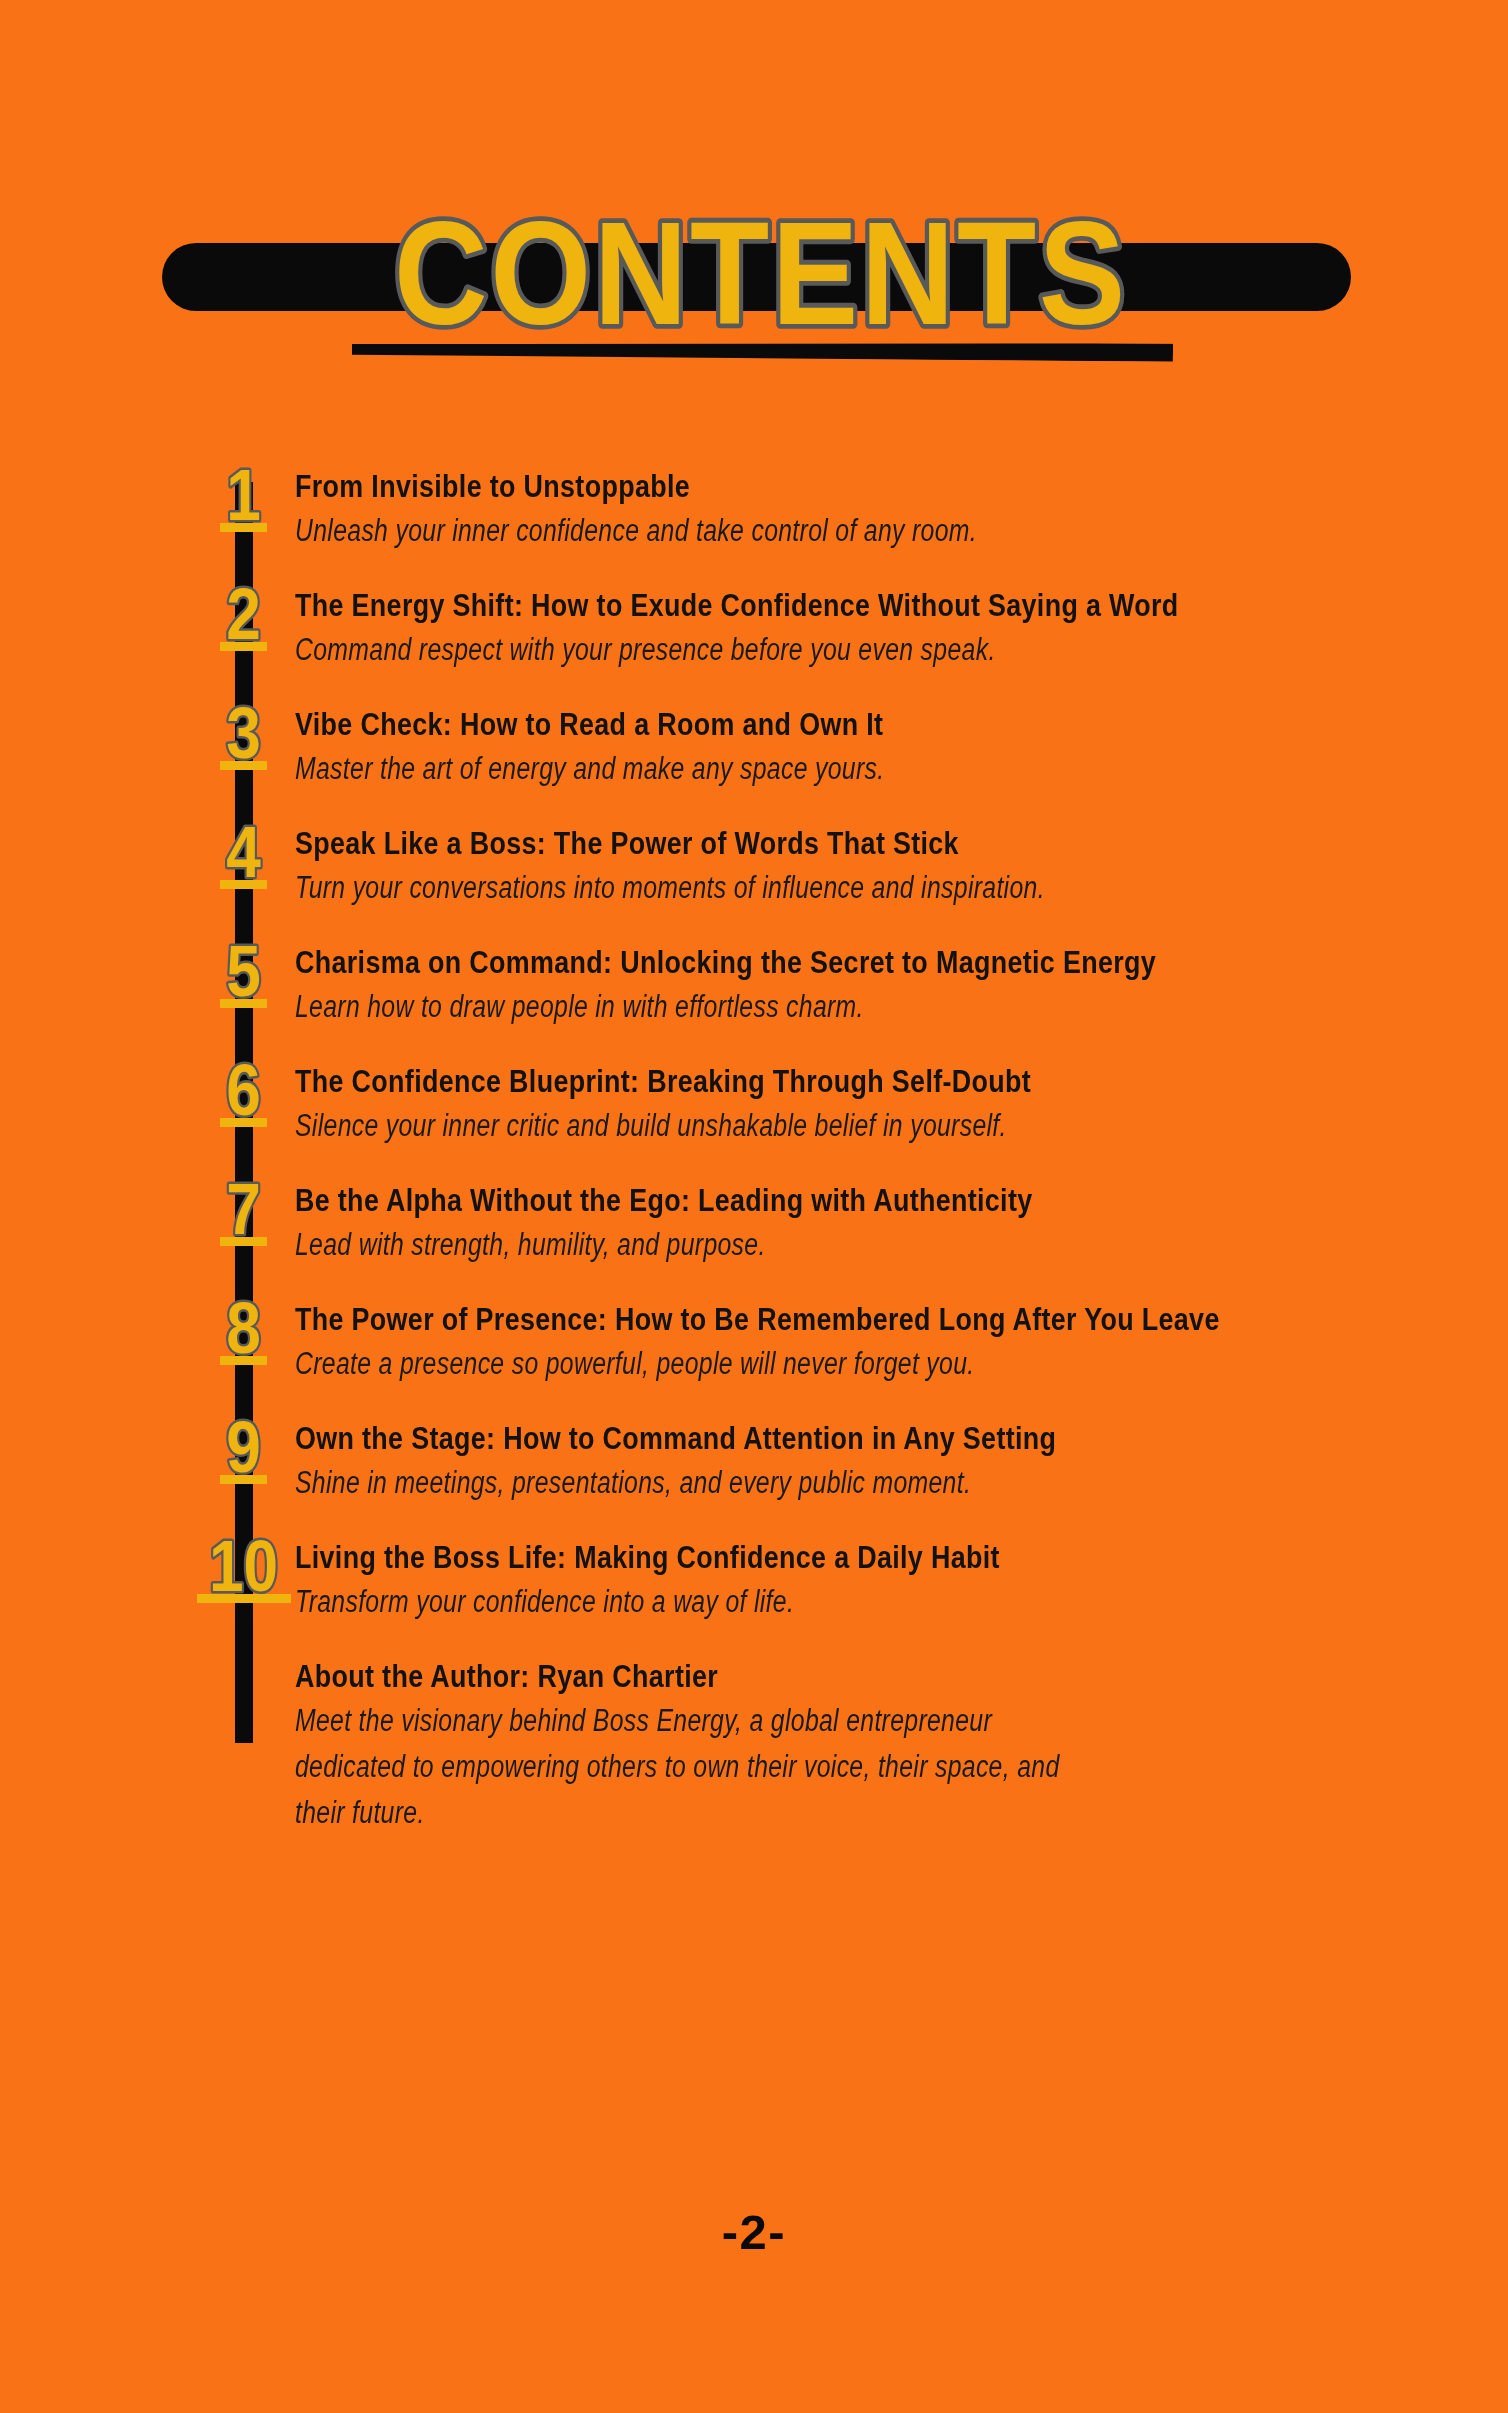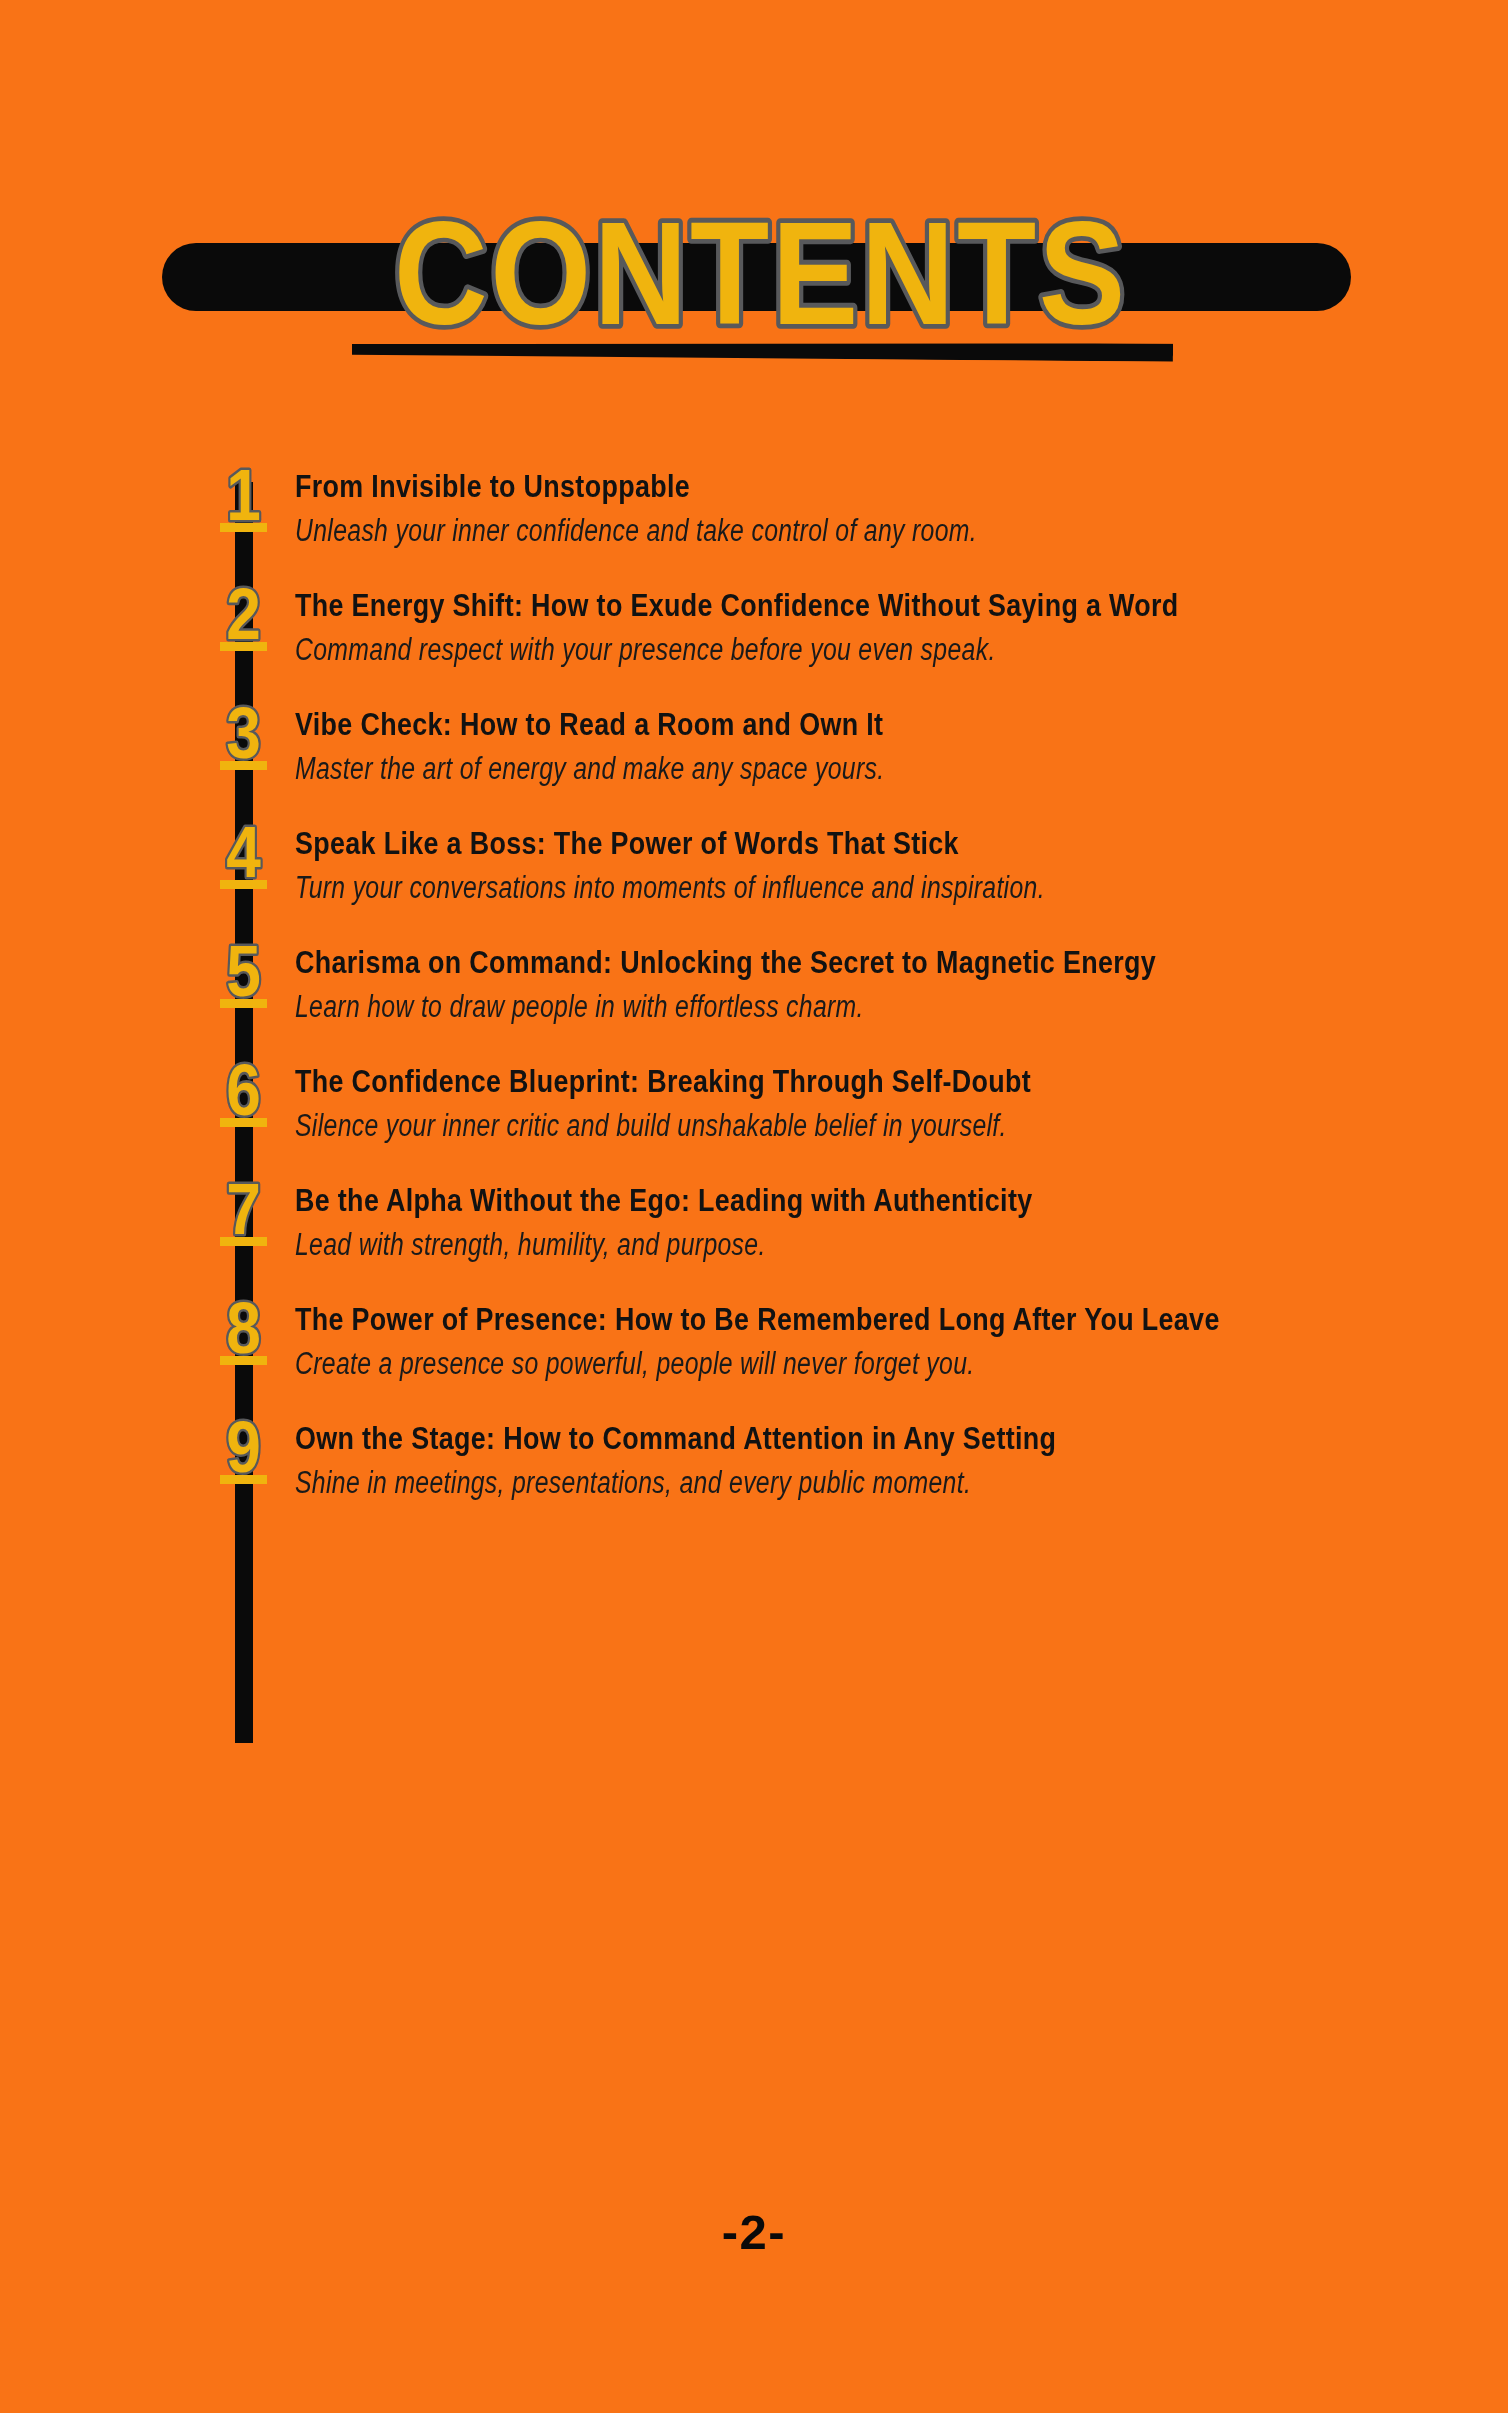--- a/index.html
+++ b/index.html
@@ -265,21 +265,39 @@
           <g transform="translate(77 0) scale(0.85 1)">
             <text class="num-text" x="0" y="78" text-anchor="middle">9</text>
           </g>
         </svg>
         <div class="num-underline"></div>
       </div>
       <h3 class="item-title">Own the Stage: How to Command Attention in Any Setting</h3>
       <p class="item-desc"> Shine in meetings, presentations, and every public moment.</p>
     </section>
 
-
-
+    <section class="toc-item">
+      <div class="num-block">
+        <svg class="num-svg" viewBox="0 0 154 82" width="113" height="60">
+          <g transform="translate(77 0) scale(0.85 1)">
+            <text class="num-text" x="0" y="78" text-anchor="middle">10</text>
+          </g>
+        </svg>
+        <div class="num-underline wide"></div>
+      </div>
+      <h3 class="item-title">Living the Boss Life: Making Confidence a Daily Habit</h3>
+      <p class="item-desc"> Transform your confidence into a way of life.</p>
+    </section>
+
+
+    <section class="about-item">
+      <h3 class="item-title">About the Author: Ryan Chartier</h3>
+      <p class="item-desc"> Meet the visionary behind Boss Energy, a global entrepreneur
+dedicated to empowering others to own their voice, their space, and
+their future.</p>
+    </section>
 
   </main>
 
   <div class="page-number">-2-</div>
 
 </div>
 
 
 </body></html>

